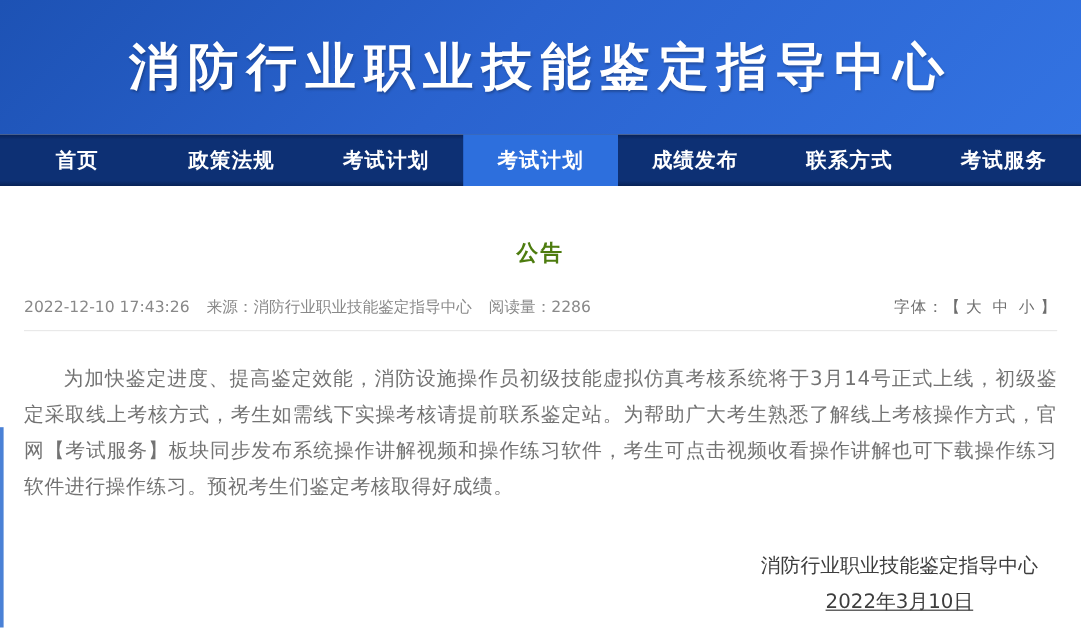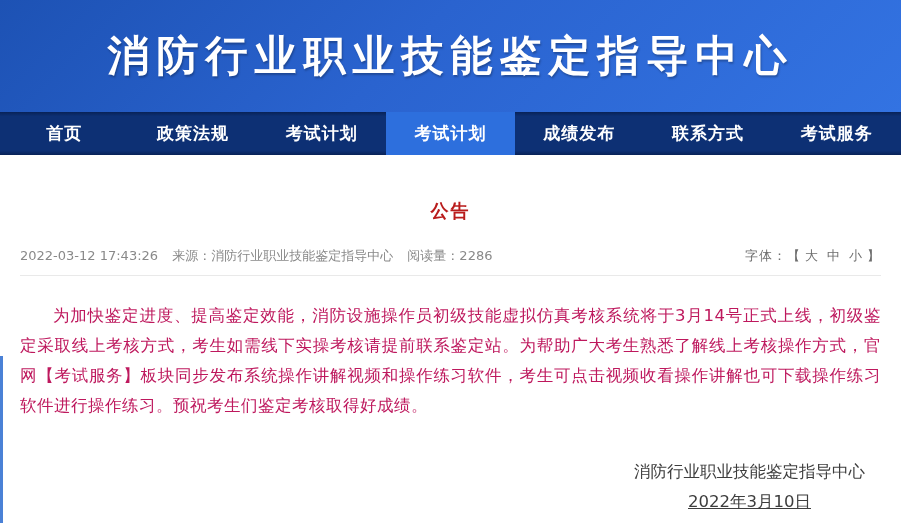--- a/index.html
+++ b/index.html
@@ -41,35 +41,35 @@
   .nav-item.active { background:#2d6fdd; }
 
   
   .content { position:relative; padding:0 20px; }
   .left-accent {
     position:absolute; left:0; top:157px; width:3px; height:348px;
     background:#4a81d6;
   }
   .article-title {
     margin-top:44px; text-align:center;
-    color:#b91c1c; font-size:18px; font-weight:bold; letter-spacing:2px;
+    color:#4d7c0f; font-size:18px; font-weight:bold; letter-spacing:2px;
   }
   .meta-row {
     margin-top:24px; display:flex; justify-content:space-between; align-items:center;
     color:#898989; font-size:13px;
   }
   .meta-left span { margin-right:10px; }
   .meta-right { color:#6e6e6e; letter-spacing:1px; }
   .meta-right .fs-btn { cursor:pointer; margin:0 4px; }
   .divider {
     margin-top:10px; border-top:1px solid #e9e9e9; height:0;
   }
   .article-body {
     margin-top:25px;
-    font-size:16.5px; color:#be185d; line-height:30px;
+    font-size:16.5px; color:#737373; line-height:30px;
     text-align:justify; text-indent:2em;
     letter-spacing:0.5px;
   }
   .signature { margin-top:36px; text-align:right; font-size:16.5px; color:#3d3d3d; line-height:30px; }
   .signature .sig-org { padding-right:16px; }
   .signature .sig-date { padding-right:70px;text-decoration:underline; }
 </style>
 </head>
 <body>
 
@@ -89,21 +89,21 @@
     <div class="nav-item">考试服务</div>
   </div>
 
   <div class="content">
     <div class="left-accent"></div>
 
     <div class="article-title">公告</div>
 
     <div class="meta-row">
       <div class="meta-left">
-        <span>2022-03-12 17:43:26</span>
+        <span>2022-12-10 17:43:26</span>
         <span>来源：消防行业职业技能鉴定指导中心</span>
         <span>阅读量：2286</span>
       </div>
       <div class="meta-right">
         <span>字体：</span><span>【</span><span class="fs-btn">大</span><span class="fs-btn">中</span><span class="fs-btn">小</span><span>】</span>
       </div>
     </div>
 
     <div class="divider"></div>
 

